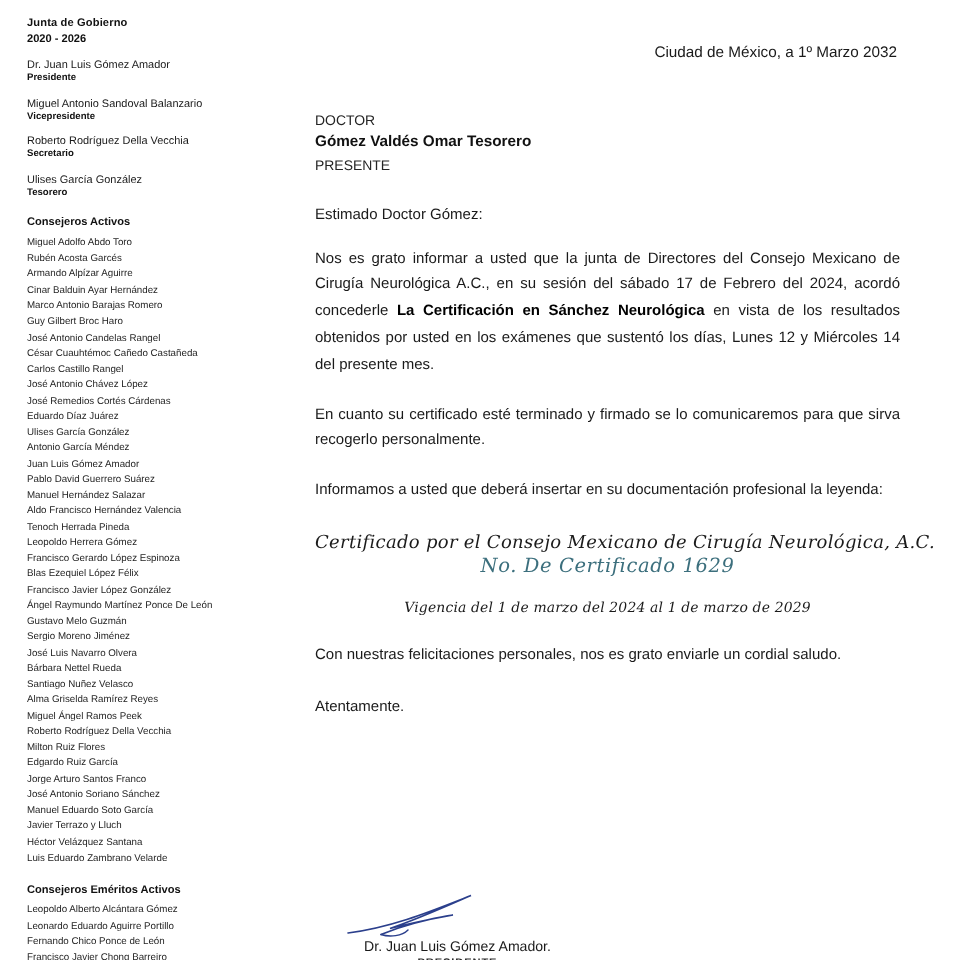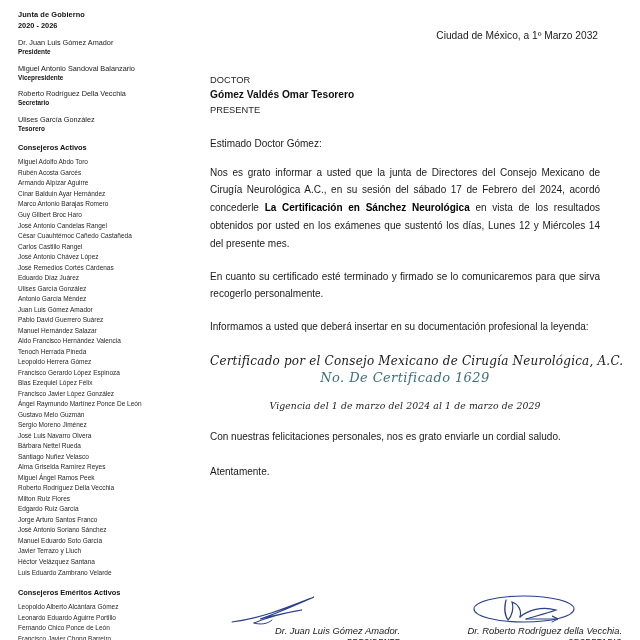--- a/index.html
+++ b/index.html
@@ -166,22 +166,21 @@
     left: 14px;
     right: 18px;
     bottom: 0;
     height: 58px;
     display: flex;
     justify-content: space-between;
   }
   .sig-block {
     position: relative;
     width: 190px;
-    text-align: right;
-    font-style: italic;
+    text-align: center;
   }
   .sig-ink {
     position: absolute;
     left: 0;
     right: 0;
     bottom: 14px;
     height: 34px;
     pointer-events: none;
   }
   .sig-name {
@@ -316,26 +315,16 @@
 
       <div class="sig-block">
         <svg class="sig-ink" viewBox="0 0 190 34" preserveAspectRatio="none">
           <path d="M22 30 C52 26, 76 16, 104 5 C88 12, 68 21, 50 27 C62 24, 78 20, 92 18 C74 21, 56 26, 44 31" fill="none" stroke="#2b3f8c" stroke-width="1.1" stroke-linecap="round"></path>
           <path d="M44 31 C50 33, 58 32, 62 28" fill="none" stroke="#2b3f8c" stroke-width="1" stroke-linecap="round"></path>
         </svg>
         <div class="sig-name">Dr. Juan Luis Gómez Amador.</div>
         <div class="sig-role">PRESIDENTE</div>
       </div>
 
-      <div class="sig-block">
-        <svg class="sig-ink" viewBox="0 0 190 34" preserveAspectRatio="none">
-          <ellipse cx="92" cy="17" rx="50" ry="13" fill="none" stroke="#2b3f8c" stroke-width="1.1"></ellipse>
-          <path d="M74 8 C72 16, 73 24, 76 28 C80 24, 82 16, 80 10 C86 12, 90 18, 88 25" fill="none" stroke="#2b3f8c" stroke-width="1.2" stroke-linecap="round"></path>
-          <path d="M88 25 C96 18, 110 14, 124 18 C116 21, 104 24, 94 27" fill="none" stroke="#2b3f8c" stroke-width="1.2" stroke-linecap="round"></path>
-          <path d="M94 27 L126 27 L120 24 L126 27 L120 30" fill="none" stroke="#2b3f8c" stroke-width="1" stroke-linecap="round"></path>
-        </svg>
-        <div class="sig-name">Dr. Roberto Rodríguez della Vecchia.</div>
-        <div class="sig-role">SECRETARIO</div>
-      </div>
 
     </div>
   </div>
 </div>
 
 </body></html>

